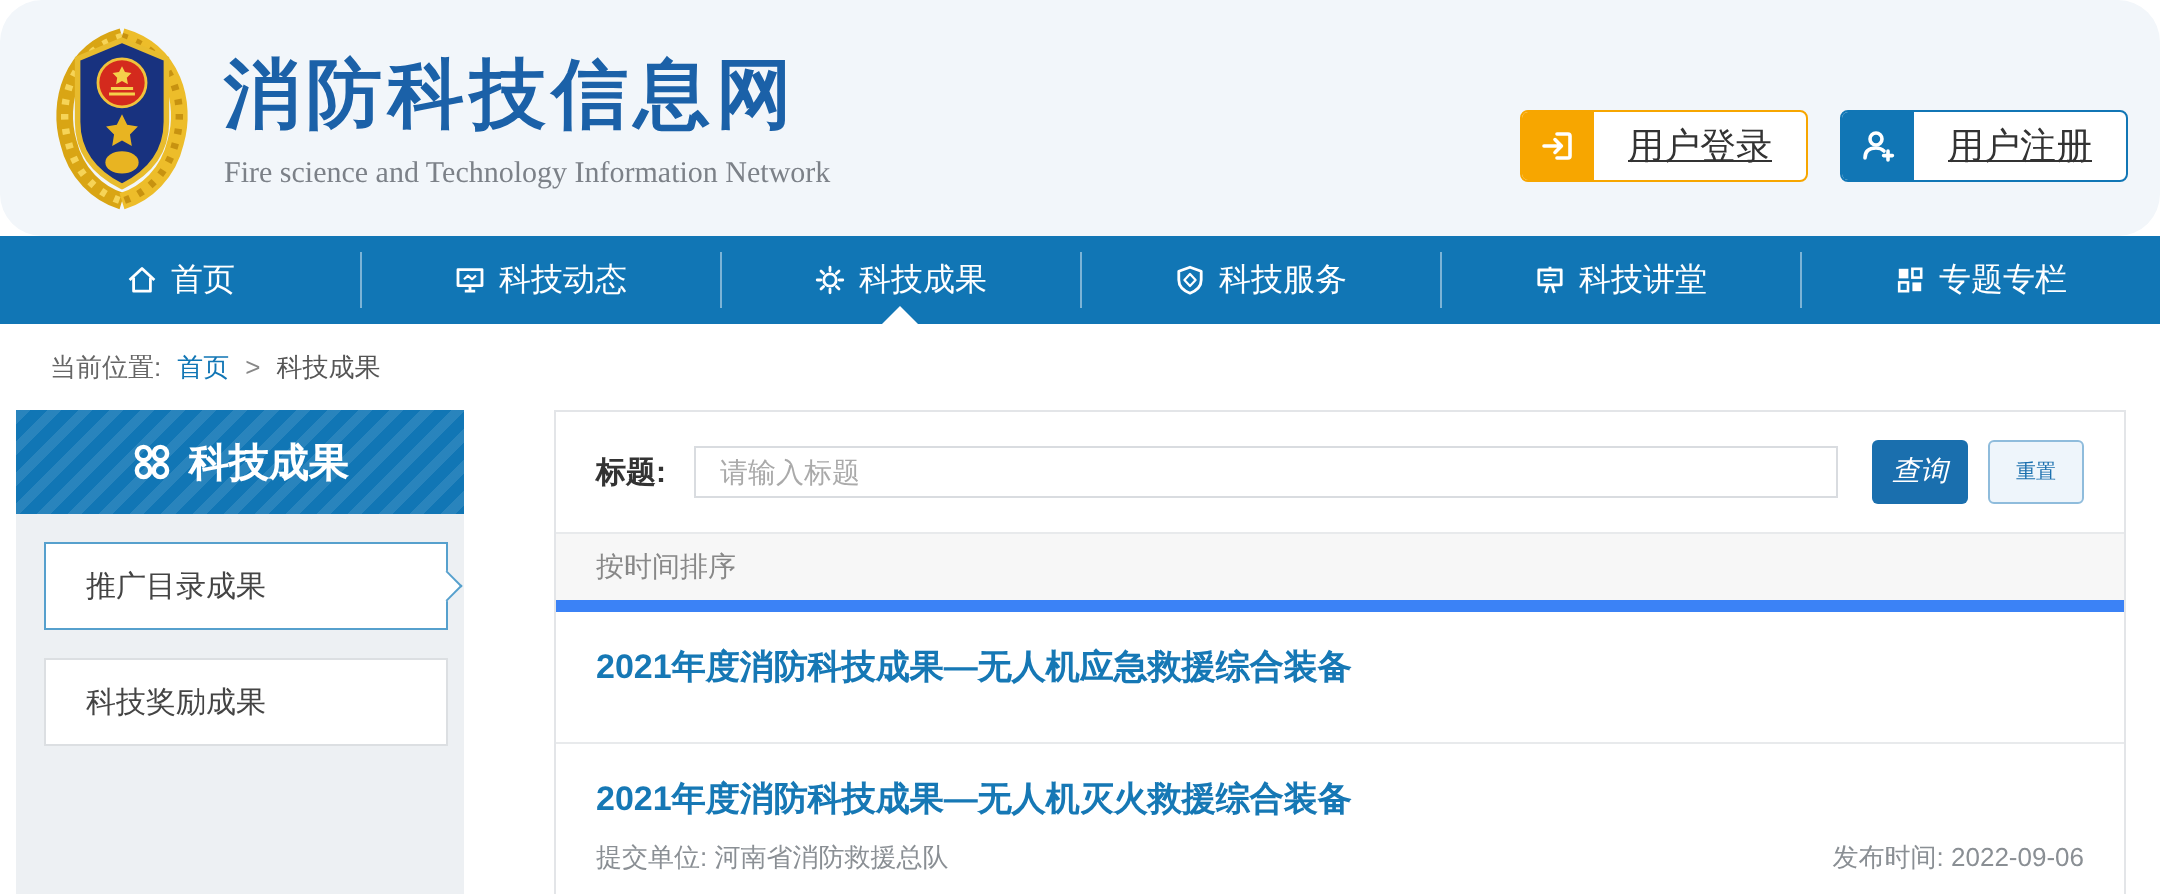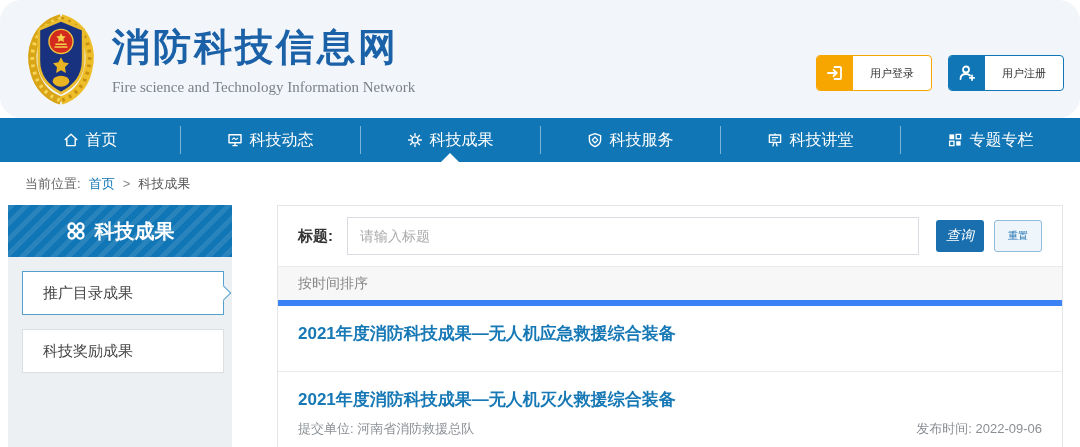--- a/index.html
+++ b/index.html
@@ -10,21 +10,21 @@
   .header { height:118px; background:#f2f6fa; display:flex; align-items:center; position:relative;border-radius:21px; }
   .logo { width:74px; height:96px; margin:0 14px 0 24px; flex-shrink:0; }
   .brand-title { font-size:38px; font-weight:bold; color:#1b61a8; letter-spacing:3px;
                  font-family:"Liberation Serif","DejaVu Serif",serif; }
   .brand-sub { font-size:15px; color:#7c8188; margin-top:6px;
                font-family:"Liberation Serif","DejaVu Serif",serif; }
   .header-actions { position:absolute; right:16px; top:55px; display:flex; gap:16px; }
   .hbtn { display:flex; align-items:stretch; height:36px; background:#fff; border-radius:4px;
           overflow:hidden; cursor:pointer; }
   .hbtn .ic { width:36px; display:flex; align-items:center; justify-content:center; }
-  .hbtn .tx { display:flex; align-items:center; padding:0 17px; font-size:11px; color:#333; }
+  .hbtn .tx { display:flex; align-items:center; padding:0 17px; font-size:18px; color:#333;text-decoration:underline; }
   .hbtn.login { border:1px solid #f7a600; }
   .hbtn.login .ic { background:#f7a600; }
   .hbtn.register { border:1px solid #1176b5; }
   .hbtn.register .ic { background:#1176b5; }
 
   
   .nav { height:44px; background:#1176b5; display:flex; }
   .nav-item { flex:1; display:flex; align-items:center; justify-content:center; gap:7px;
               color:#fff; font-size:16px; position:relative; cursor:pointer; }
   .nav-item + .nav-item::before { content:""; position:absolute; left:0; top:8px; bottom:8px;
@@ -54,21 +54,21 @@
                cursor:pointer; position:relative; }
   .side-item.active { border:1px solid #56a0cd; }
   .side-item.active::after { content:""; position:absolute; right:-6px; top:50%; width:10px; height:10px;
                background:#fff; border-top:1px solid #56a0cd; border-right:1px solid #56a0cd;
                transform:translateY(-50%) rotate(45deg); }
 
   
   .main { flex:1; margin-left:45px; border:1px solid #e3e5e8; background:#fff; }
   .search-row { height:60px; display:flex; align-items:center; padding:0 20px; }
   .search-label { font-size:15px; font-weight:bold; color:#333; flex-shrink:0; }
-  .search-input { flex:1; height:38px; border:1px solid #d9dce0; margin-left:14px; padding:0 12px;
+  .search-input { flex:1; height:26px; border:1px solid #d9dce0; margin-left:14px; padding:0 12px;
                   font-size:14px; color:#ef4444; outline:none; background:#fff; }
   .search-input::placeholder { color:#aaa; }
   .btn-query { width:48px; height:32px; margin-left:17px; background:#1a6fae; color:#fff;
                border:none; border-radius:3px; font-size:14px; cursor:pointer;font-style:italic; }
   .btn-reset { width:48px; height:32px; margin-left:10px; background:#eef5fb; color:#1a6fae;
                border:1px solid #8fbcdc; border-radius:3px; font-size:10px; cursor:pointer; }
   .sort-bar { height:40px; background:#f7f7f7; border-top:1px solid #e8eaec; border-bottom:6px solid #3b82f6;
               display:flex; align-items:center; padding-left:20px; font-size:14px; color:#888; }
   .result-item { padding:16px 20px 17px 20px; }
   .result-item + .result-item { border-top:1px solid #e8eaec; }

